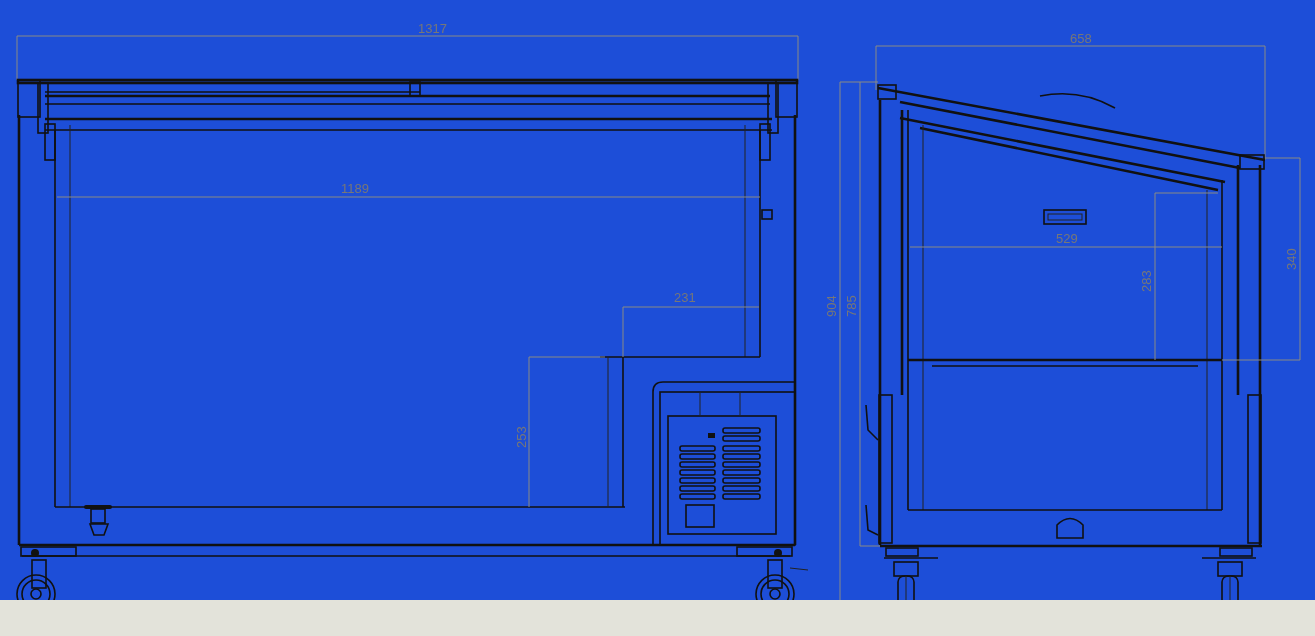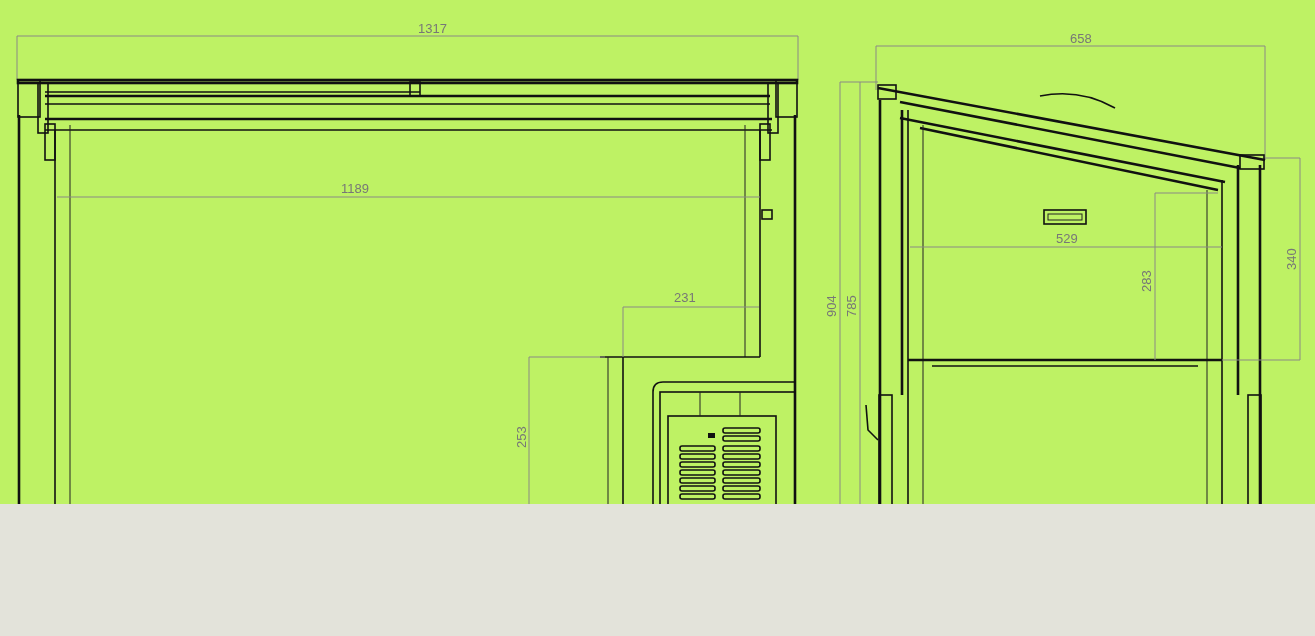--- a/index.html
+++ b/index.html
@@ -1,16 +1,16 @@
 <!DOCTYPE html>
 <html><head>
 <meta charset="utf-8">
 <style>
   html,body{margin:0;padding:0;background:#e3e3da;}
-  #canvas{position:relative;width:1315px;height:504px;background:#bef264;overflow:hidden;}
+  #canvas{position:relative;width:1315px;height:600px;background:#1d4ed8;overflow:hidden;}
   svg{position:absolute;left:0;top:0;}
   .dimtext{font-family:"Liberation Sans",sans-serif;font-size:13px;fill:#777;}
   .dim{stroke:#8a8a84;stroke-width:1;fill:none;}
   .thick{stroke:#111;stroke-width:2.6;fill:none;}
   .med{stroke:#111;stroke-width:1.6;fill:none;}
   .thin{stroke:#222;stroke-width:1;fill:none;}
   .fillk{fill:#111;}
 </style>
 </head>
 <body>

